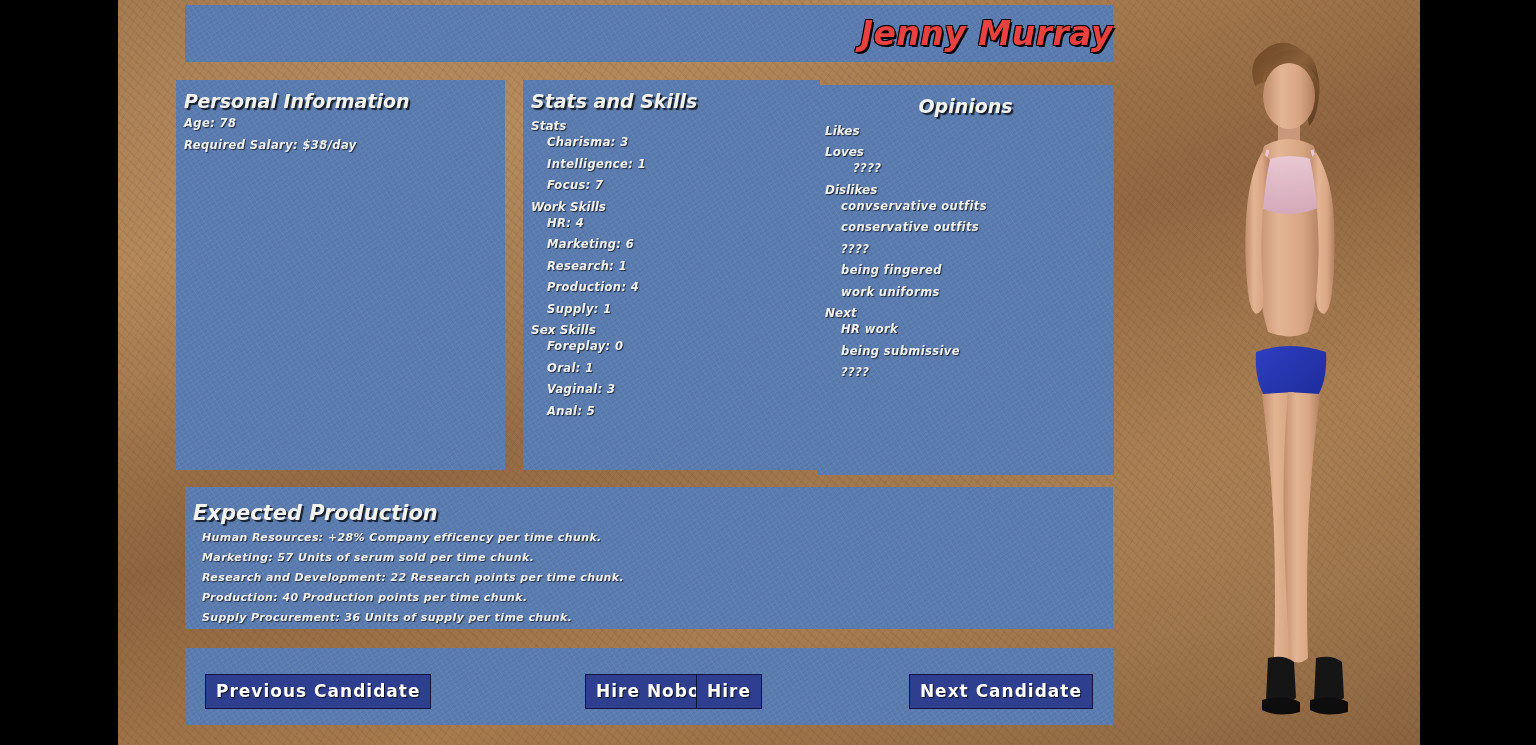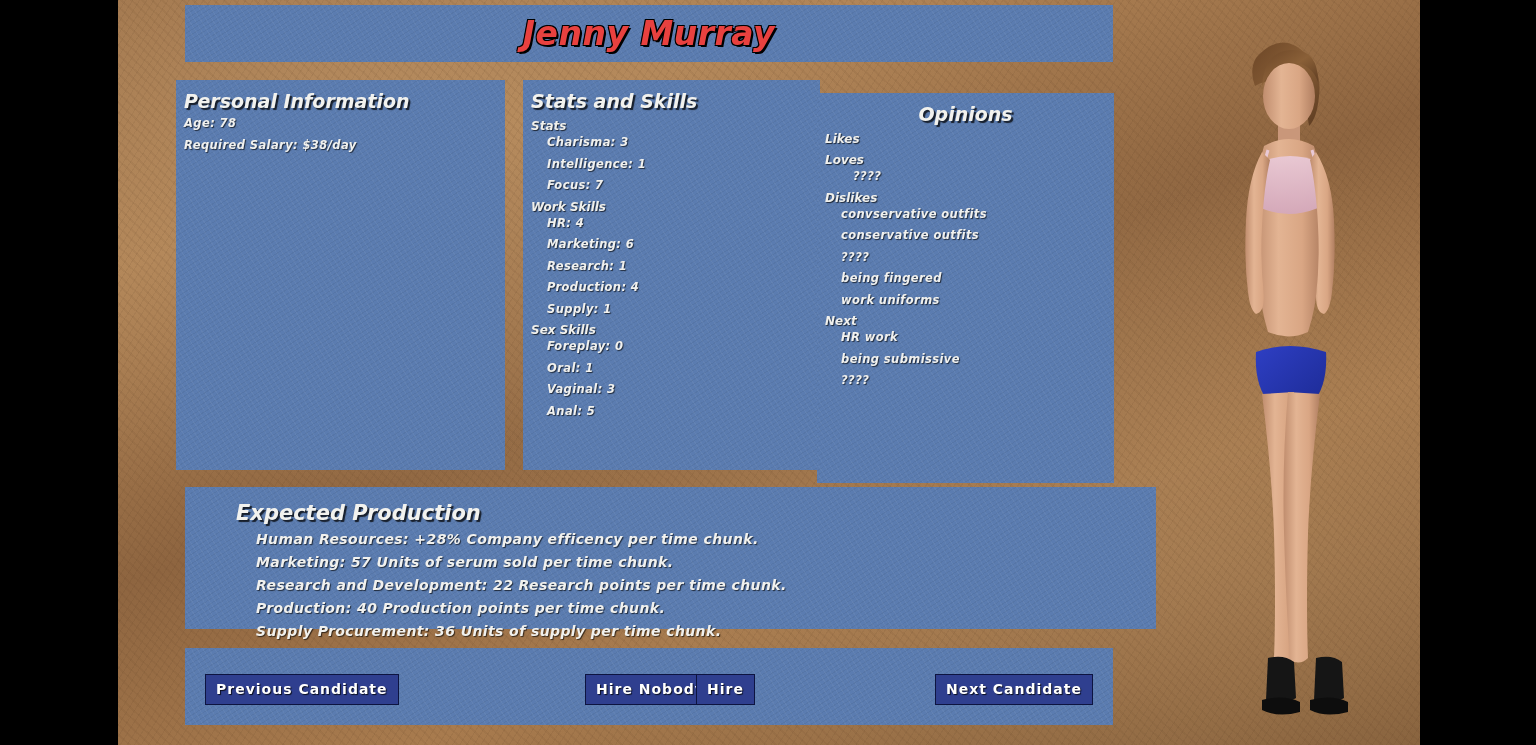--- a/index.html
+++ b/index.html
@@ -62,36 +62,36 @@
     position: absolute;
     background: #5b7cb0;
     background-image:
       repeating-linear-gradient(58deg, rgba(255,255,255,0.045) 0px, rgba(255,255,255,0.045) 1px, rgba(0,0,0,0.0) 1px, rgba(0,0,0,0.0) 5px),
       repeating-linear-gradient(148deg, rgba(0,0,0,0.05) 0px, rgba(0,0,0,0.05) 1px, rgba(255,255,255,0.0) 1px, rgba(255,255,255,0.0) 4px);
     z-index: 10;
   }
 
   #title-panel {
     left: 185px; top: 5px; width: 928px; height: 57px;
-    display: flex; align-items: center; justify-content: center;
+    display: flex; align-items: center; justify-content: flex-end;
   }
   #title-text {
     font-family: "DejaVu Sans", sans-serif;
     font-style: italic;
     font-weight: bold;
     font-size: 33px;
     color: #e8413f;
     text-shadow: 2px 2px 0 #000, -1px -1px 0 #000, 1px -1px 0 #000, -1px 1px 0 #000;
     letter-spacing: 0.5px;
   }
 
   #panel-personal { left: 176px; top: 80px; width: 329px; height: 390px; }
   #panel-stats    { left: 523px; top: 80px; width: 297px; height: 390px; }
-  #panel-opinions { left: 817px; top: 93px; width: 297px; height: 390px; }
-  #panel-production { left: 185px; top: 487px; width: 928px; height: 142px; padding-left: 43px; }
+  #panel-opinions { left: 817px; top: 85px; width: 297px; height: 390px; }
+  #panel-production { left: 185px; top: 487px; width: 928px; height: 142px; }
   #panel-buttons  { left: 185px; top: 648px; width: 928px; height: 77px; }
 
   .panel-title {
     font-family: "DejaVu Sans", sans-serif;
     font-style: italic;
     font-weight: bold;
     font-size: 19px;
     color: #f2f2ee;
     text-shadow: 2px 2px 1px rgba(0,0,0,0.75);
     margin: 10px 0 4px 8px;
@@ -114,32 +114,32 @@
     font-weight: bold;
     font-size: 11.5px;
     color: #f1f1ee;
     text-shadow: 1px 1px 1px rgba(0,0,0,0.65);
     margin: 0 0 7.5px 8px;
     letter-spacing: 0.4px;
   }
   .line.indent { margin-left: 24px; }
   .line.indent2 { margin-left: 36px; }
 
-  #panel-production .line { margin-left: 28px; margin-bottom: 7px; font-size: 14px; }
+  #panel-production .line { margin-left: 17px; margin-bottom: 7px; font-size: 11px; }
   #panel-production .panel-title { margin: 14px 0 6px 8px; font-size: 21px; }
 
   
   .btn {
     position: absolute;
     background: #2f3f8f;
     border: 1px solid #0d1440;
     color: #ffffff;
     font-family: "DejaVu Sans", sans-serif;
     font-weight: bold;
-    font-size: 14px;
+    font-size: 17px;
     letter-spacing: 1px;
     padding: 6px 10px 7px 10px;
     text-shadow: 1px 1px 1px rgba(0,0,0,0.8);
     cursor: pointer;
     white-space: nowrap;
   }
   #btn-prev { left: 20px; top: 26px; }
   #btn-hire-nobody { left: 400px; top: 26px; }
   #btn-hire { left: 511px; top: 26px; }
   #btn-next { right: 20px; top: 26px; text-align: right; }

